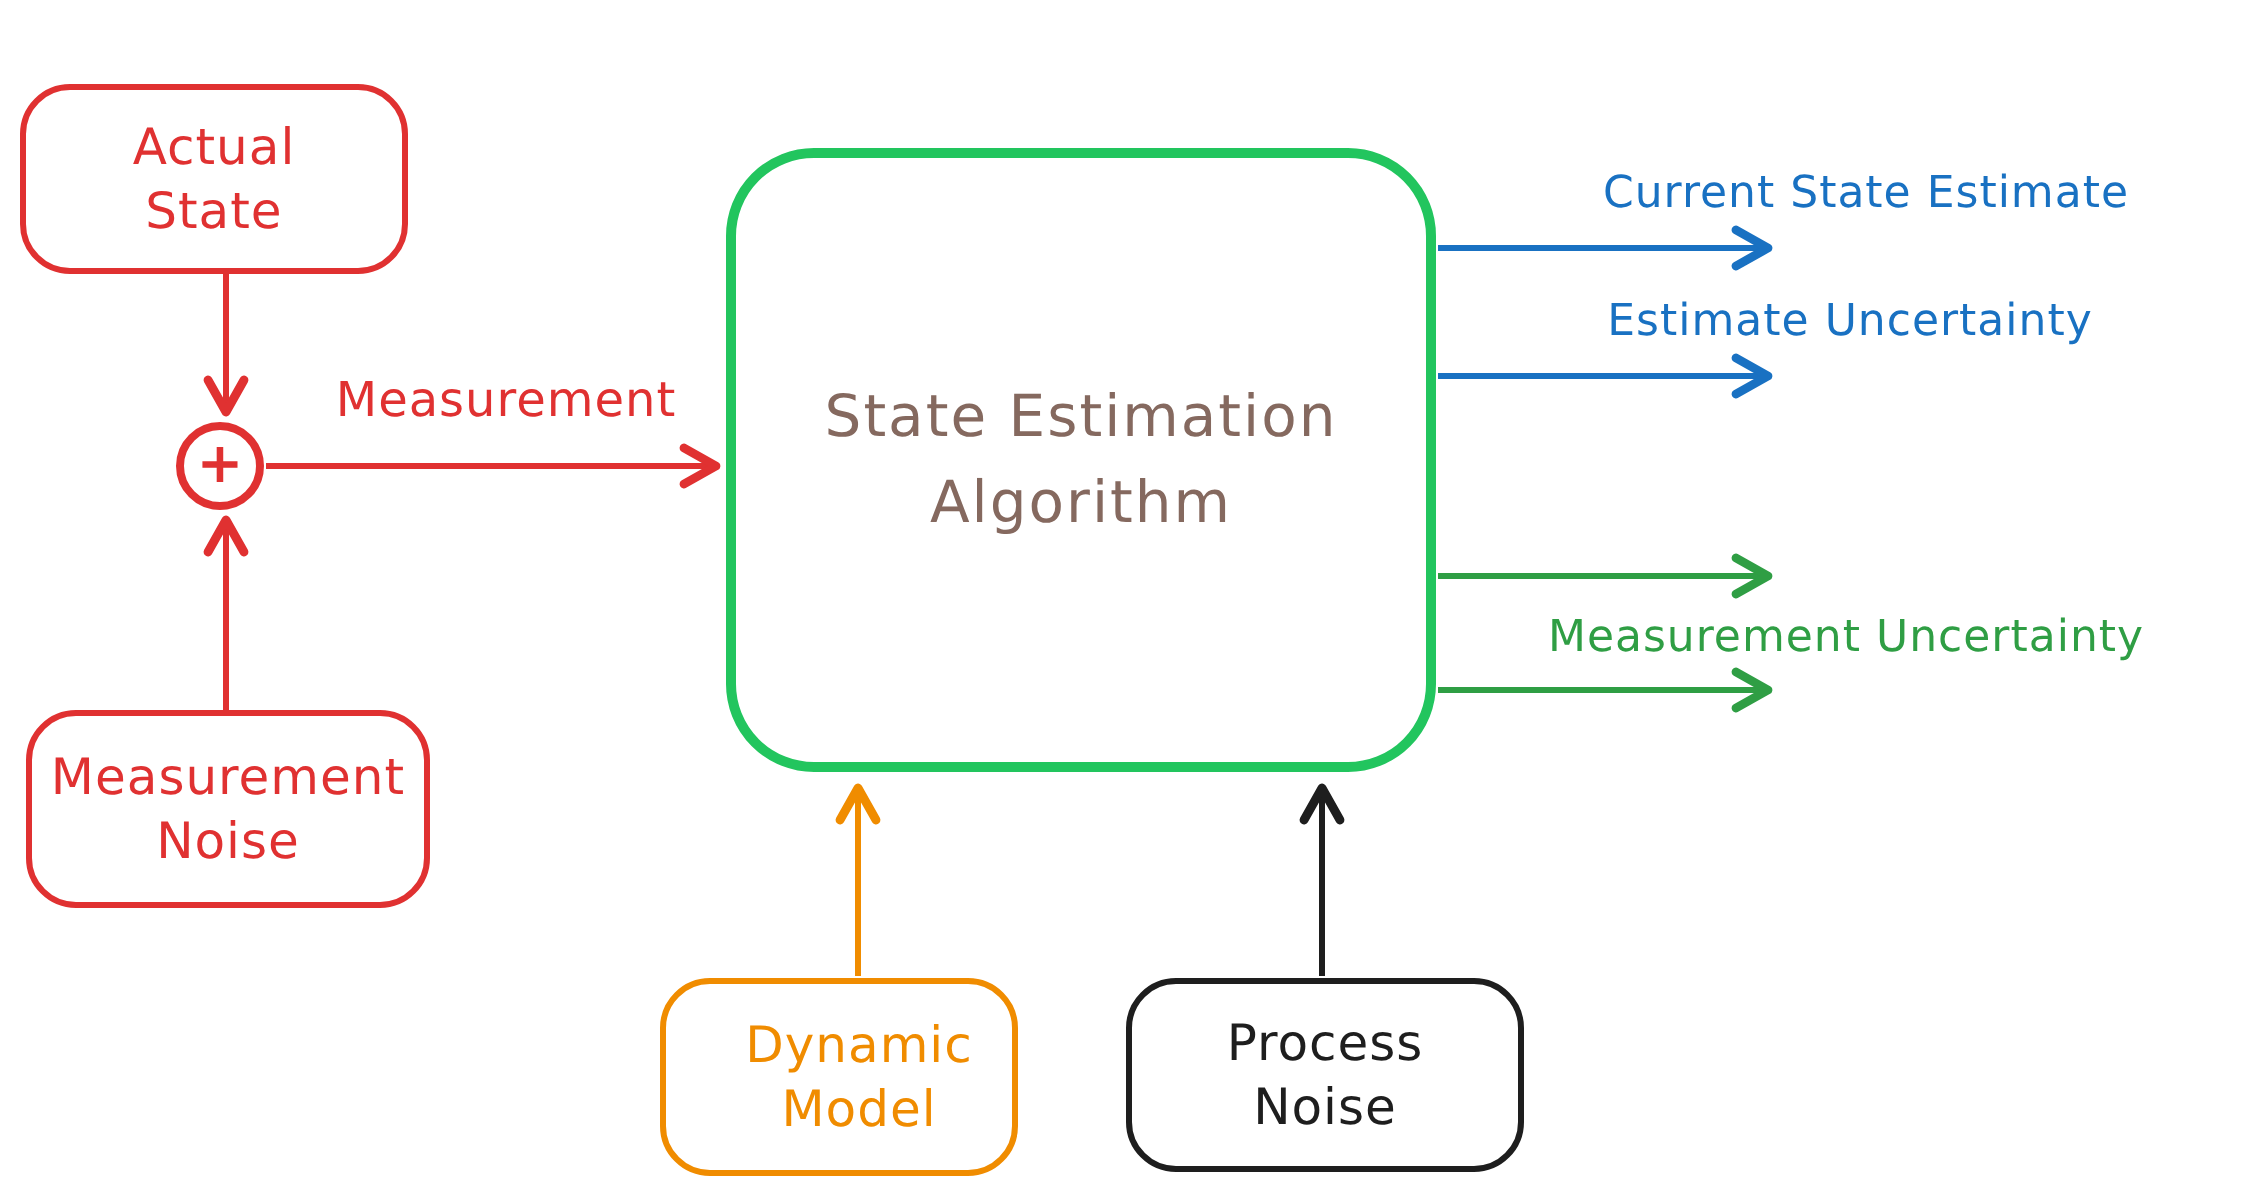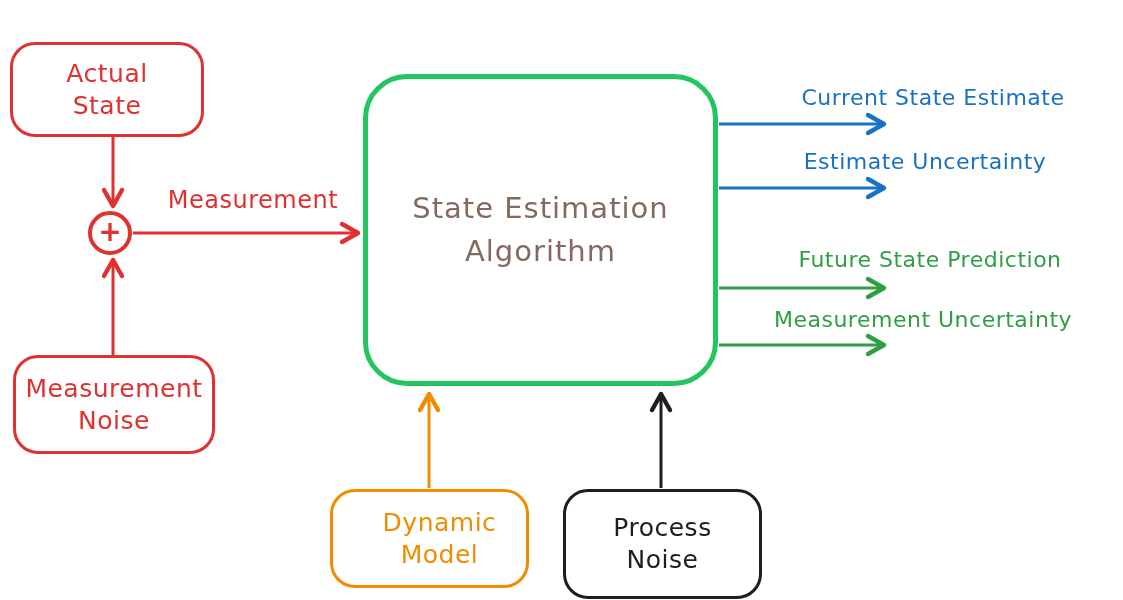--- a/index.html
+++ b/index.html
@@ -53,22 +53,22 @@
     color: #85695f;
   }
   #node-algorithm .node-label {
     font-size: 29px;
     line-height: 1.5;
     letter-spacing: 1px;
   }
 
   #node-actual-state      { left: 10px;  top: 11px;  width: 194px; height: 95px; margin-top: 31px; }
   #node-measurement-noise { left: 13px;  top: 355px; width: 202px; height: 99px; }
-  #node-dynamic-model     { left: 330px; top: 489px; width: 199px; height: 99px; padding-left: 20px; }
-  #node-process-noise     { left: 563px; top: 489px; width: 199px; height: 110px; }
+  #node-dynamic-model     { left: 330px; top: 489px; width: 179px; height: 99px; padding-left: 20px; }
+  #node-process-noise     { left: 563px; top: 489px; width: 199px; height: 97px; }
 
   #junction-plus {
     position: absolute;
     left: 88px; top: 211px;
     width: 44px; height: 44px;
     box-sizing: border-box;
     border: 4px solid #e03131;
     border-radius: 50%;
     background: #ffffff;
     display: flex;
@@ -155,21 +155,20 @@
 
   <div class="float-label" id="label-measurement">Measurement</div>
 
   <div class="node" id="node-algorithm">
     <div class="node-label">State Estimation
 Algorithm</div>
   </div>
 
   <div class="float-label out-label blue-text" id="out-label-1">Estimate Uncertainty</div>
   <div class="float-label out-label blue-text" id="out-label-0">Current State Estimate</div>
-  <div class="float-label out-label green-text" id="out-label-2">Future State Prediction</div>
   <div class="float-label out-label green-text" id="out-label-3">Measurement Uncertainty</div>
 
   <div class="node small-box orange" id="node-dynamic-model">
     <div class="node-label">Dynamic
 Model</div>
   </div>
 
   <div class="node small-box black" id="node-process-noise">
     <div class="node-label">Process
 Noise</div>

